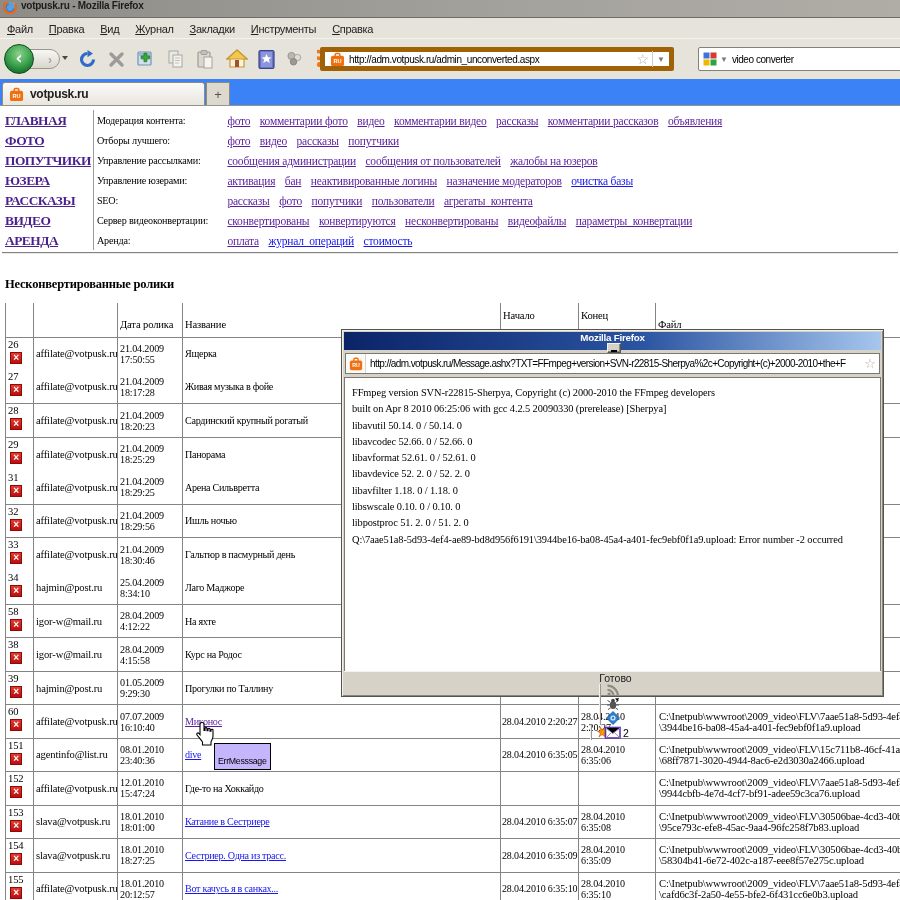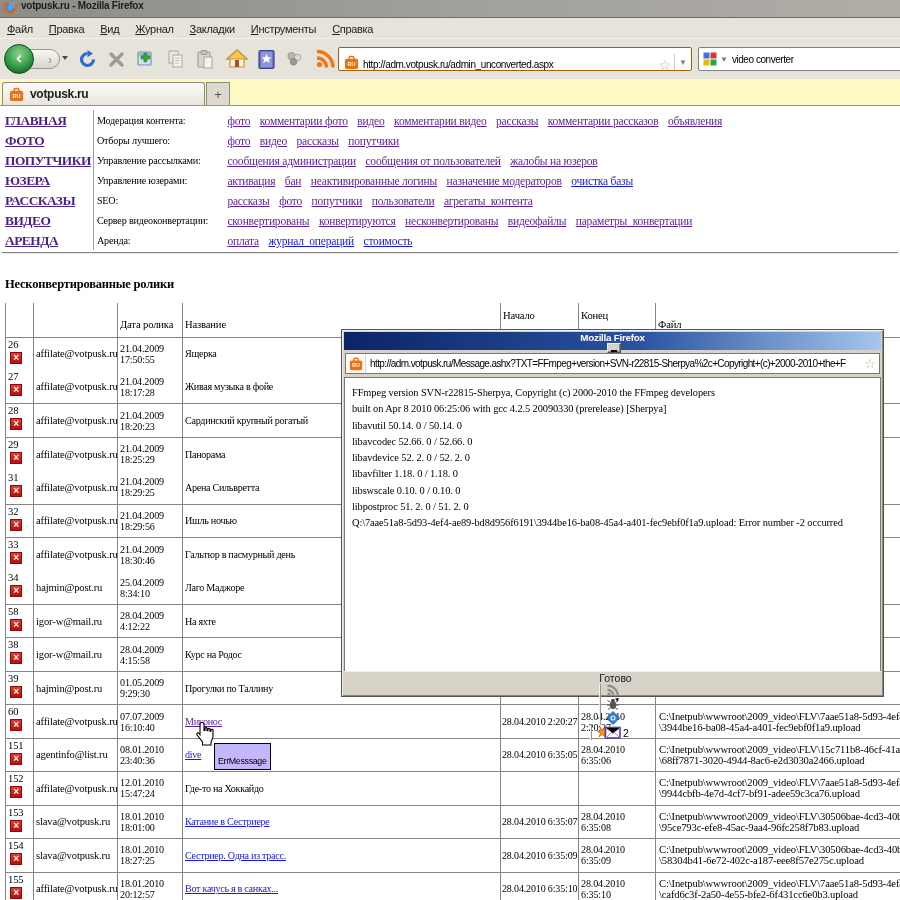--- a/index.html
+++ b/index.html
@@ -23,34 +23,34 @@
   .fwdpill { position:absolute; left:16px; top:5px; width:40px; height:20px; background:linear-gradient(#f8f7f4,#d9d6cd);
     border:1px solid #9a978d; border-radius:10px; }
   .fwdpill .ar { position:absolute; right:7px; top:3px; color:#a8a59b; font-size:12px; font-weight:bold; }
   .backcirc { position:absolute; left:0; top:0; width:30px; height:30px; border-radius:50%;
     background:radial-gradient(circle at 50% 32%, #8fd08f 0%, #42a852 45%, #1c7a33 75%, #115a24 100%);
     border:1px solid #0e4a1e; display:flex; align-items:center; justify-content:center; }
   .backcirc .ar { color:#fff; font-size:17px; font-weight:bold; margin-top:-3px; font-family:"DejaVu Sans",sans-serif; }
   .navdrop { position:absolute; left:58px; top:12px; width:0; height:0; border-left:3.5px solid transparent;
     border-right:3.5px solid transparent; border-top:4px solid #4a4a44; }
 
-  .urlbar { position:absolute; left:338px; top:8px; width:354px; height:24px; background:#fff;
-    border:1px solid #a16207; border-radius:2px; display:flex; align-items:flex-end; }
+  .urlbar { position:absolute; left:320px; top:8px; width:354px; height:24px; background:#fff;
+    border:5px solid #a16207; border-radius:2px; display:flex; align-items:center; }
   .urlbar .fav { margin:0 4px 0 5px; }
   .urlbar .txt { flex:1; min-width:0; font-size:10px; letter-spacing:-0.4px; color:#000; white-space:nowrap; overflow:hidden; }
   .urlbar .star { color:#b0ada4; font-size:14px; margin-right:3px; line-height:10px; }
   .urlbar .drop { color:#7d7a72; font-size:8px; margin-right:4px; border-left:1px solid #cfccc4; padding-left:4px; height:16px; display:flex; align-items:center; }
 
   .searchbar { position:absolute; left:698px; top:8px; width:206px; height:24px; background:#fff;
     border:1px solid #84817a; border-radius:2px; display:flex; align-items:center; }
   .searchbar .gico { margin-left:4px; }
   .searchbar .drop { color:#7d7a72; font-size:8px; margin:0 4px 0 3px; }
   .searchbar .txt { font-size:10px; color:#000; letter-spacing:-0.45px; }
 
-  .tabbar { height:27px; background:#fef9c3; border-bottom:1px solid #96938a; position:relative; }
+  .tabbar { height:27px; background:#3b82f6; border-bottom:1px solid #96938a; position:relative; }
   .tab { position:absolute; left:2px; top:3px; width:203px; height:23px;
     background:linear-gradient(#fbfaf8,#e9e6de); border:1px solid #8d8a80; border-bottom:none;
     border-radius:3px 3px 0 0; display:flex; align-items:center; padding-left:6px; }
   .tab .t { font-size:12px; font-weight:bold; color:#21201d; margin-left:6px; letter-spacing:-0.3px; }
   .newtab { position:absolute; left:206px; top:3px; width:24px; height:23px; border:1px solid #8d8a80; border-bottom:none;
     background:#ddd9cf; color:#55534d; display:flex; align-items:center; justify-content:center; font-size:13px; }
 
   
   .content { position:absolute; left:0; top:106px; width:900px; height:794px; background:#fff;
     font-family:"Liberation Serif", serif; }
@@ -725,20 +725,21 @@
       <span class="txt" data-name="popup-url-text">http://adm.votpusk.ru/Message.ashx?TXT=FFmpeg+version+SVN-r22815-Sherpya%2c+Copyright+(c)+2000-2010+the+F</span>
       <span class="star" data-name="bookmark-star-icon">☆</span>
     </div>
   </div>
   <div class="pbody" data-name="popup-message-body">
     <div>
         <div data-name="message-line">FFmpeg version SVN-r22815-Sherpya, Copyright (c) 2000-2010 the FFmpeg developers</div>
         <div data-name="message-line">built on Apr 8 2010 06:25:06 with gcc 4.2.5 20090330 (prerelease) [Sherpya]</div>
         <div data-name="message-line">libavutil 50.14. 0 / 50.14. 0</div>
         <div data-name="message-line">libavcodec 52.66. 0 / 52.66. 0</div>
+        <div data-name="message-line">libavformat 52.61. 0 / 52.61. 0</div>
         <div data-name="message-line">libavdevice 52. 2. 0 / 52. 2. 0</div>
         <div data-name="message-line">libavfilter 1.18. 0 / 1.18. 0</div>
         <div data-name="message-line">libswscale 0.10. 0 / 0.10. 0</div>
         <div data-name="message-line">libpostproc 51. 2. 0 / 51. 2. 0</div>
         <div data-name="message-line">Q:\7aae51a8-5d93-4ef4-ae89-bd8d956f6191\3944be16-ba08-45a4-a401-fec9ebf0f1a9.upload: Error number -2 occurred</div>
       </div>
   </div>
   <div class="pstatus" data-name="popup-status-bar">
     <span class="t" data-name="status-text">Готово</span>
     <div class="pcell" data-name="status-rss">

